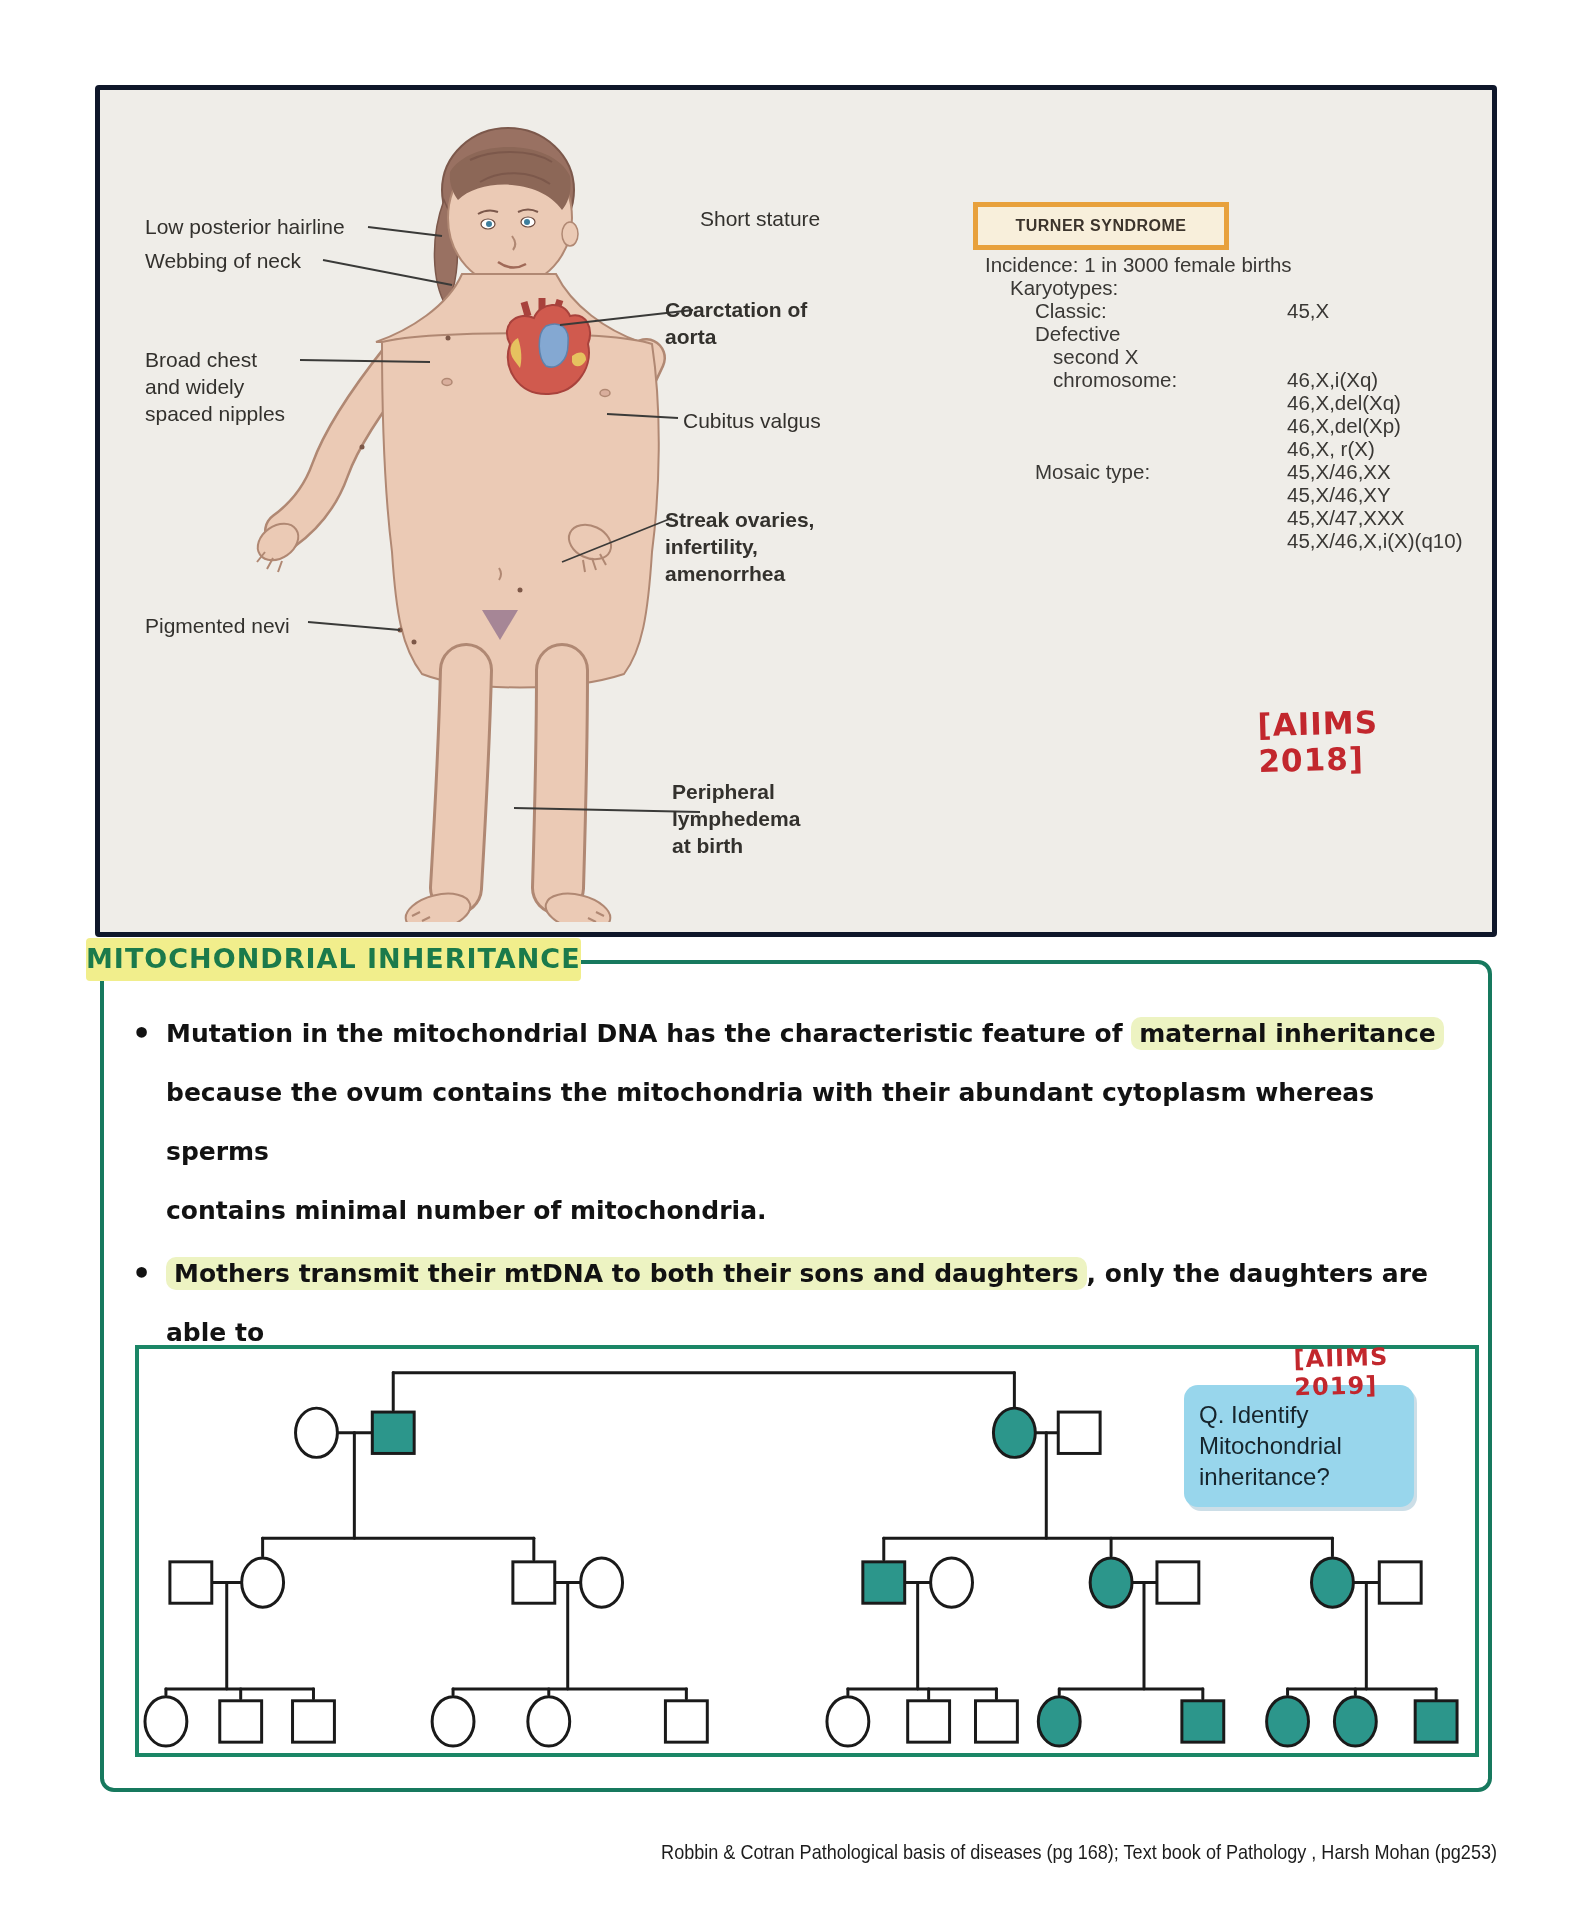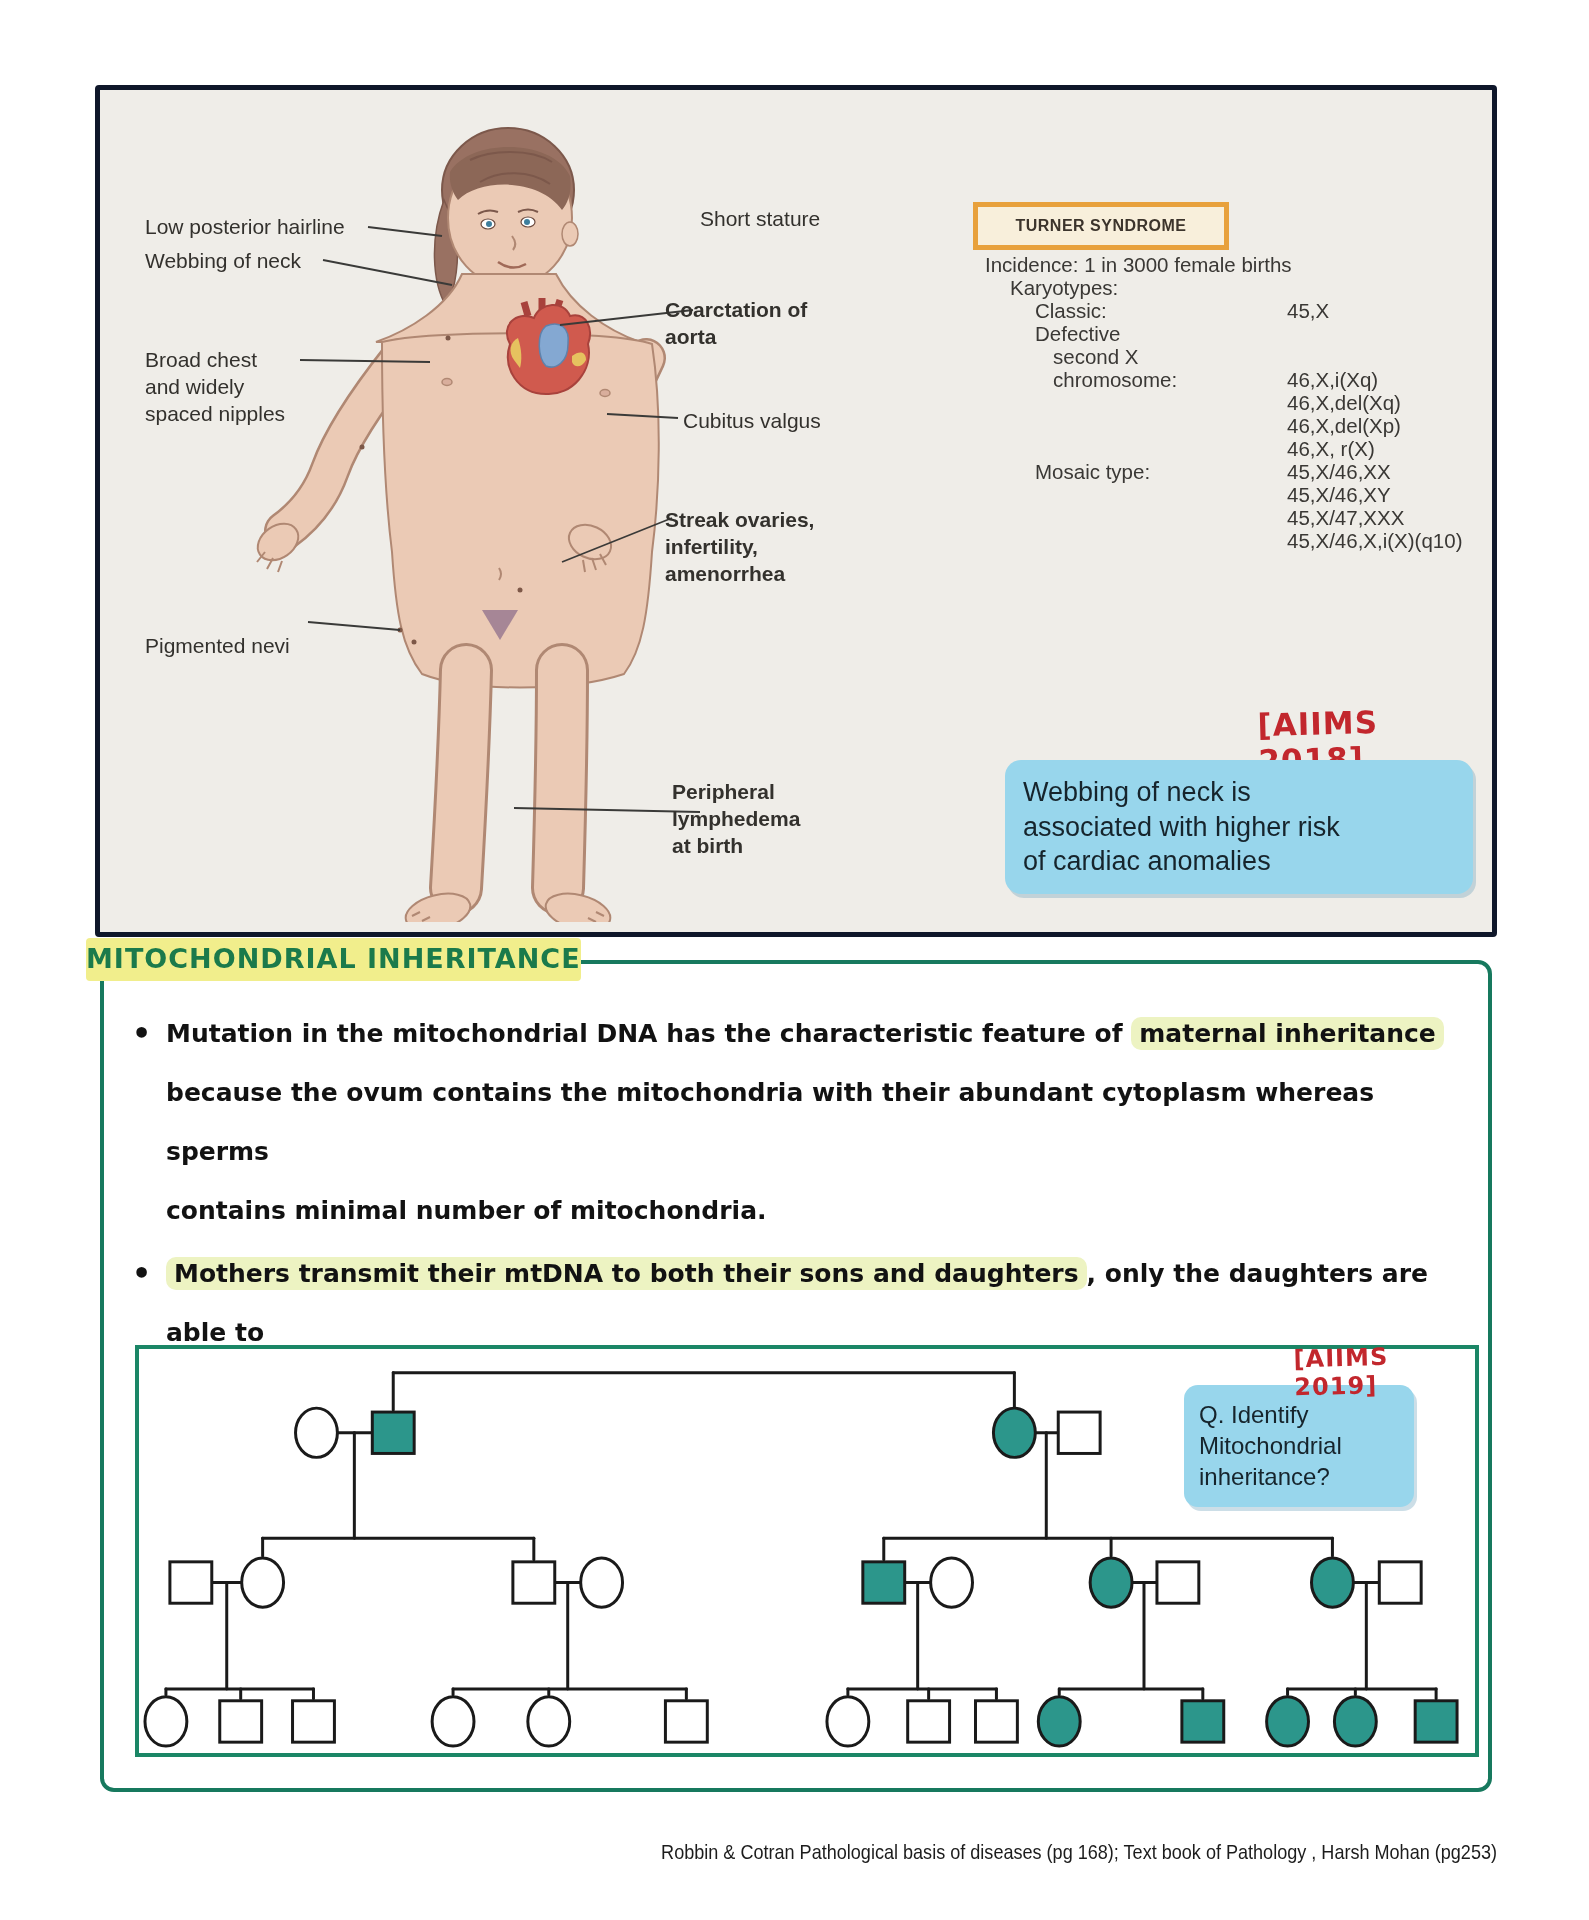--- a/index.html
+++ b/index.html
@@ -126,21 +126,21 @@
         <line x1="572" y1="428" x2="462" y2="472"></line>
         <line x1="600" y1="722" x2="414" y2="718"></line>
       </g>
     </svg>
 
     <div class="lbl" style="left:45px;top:123px;">Low posterior hairline</div>
     <div class="lbl" style="left:45px;top:157px;">Webbing of neck</div>
     <div class="lbl" style="left:45px;top:256px;">Broad chest
 and widely
 spaced nipples</div>
-    <div class="lbl" style="left:45px;top:522px;margin-top:20px;">Pigmented nevi</div>
+    <div class="lbl" style="left:45px;top:522px;">Pigmented nevi</div>
     <div class="lbl" style="left:600px;top:115px;">Short stature</div>
     <div class="lbl r" style="left:565px;top:206px;width:160px;">Coarctation of
 aorta</div>
     <div class="lbl" style="left:583px;top:317px;">Cubitus valgus</div>
     <div class="lbl r" style="left:572px;top:688px;width:160px;">Peripheral
 lymphedema
 at birth</div>
     <div class="lbl r" style="left:565px;top:416px;width:160px;">Streak ovaries,
 infertility,
 amenorrhea</div>
@@ -185,23 +185,20 @@
         </div>
         <div class="krow">
           <span class="kvalue">45,X/47,XXX</span>
         </div>
         <div class="krow">
           <span class="kvalue">45,X/46,X,i(X)(q10)</span>
         </div>
       </div>
 
     <div class="aiims aiims-2018">[AIIMS 2018]</div>
-    <div class="note-blue">Webbing of neck is
-associated with higher risk
-of cardiac anomalies</div>
   </div>
 
   <div class="mito-heading">MITOCHONDRIAL INHERITANCE</div>
   <div class="notes-box">
     <div class="bullets" id="bullets">
         <div class="bullet">
           <span class="dot">•</span>
           <div><span>Mutation in the mitochondrial DNA has the characteristic feature of </span><span class="hl">maternal inheritance</span><br><span>because the ovum contains the mitochondria with their abundant cytoplasm whereas sperms</span><br><span>contains minimal number of mitochondria.</span></div>
         </div>
         <div class="bullet">

